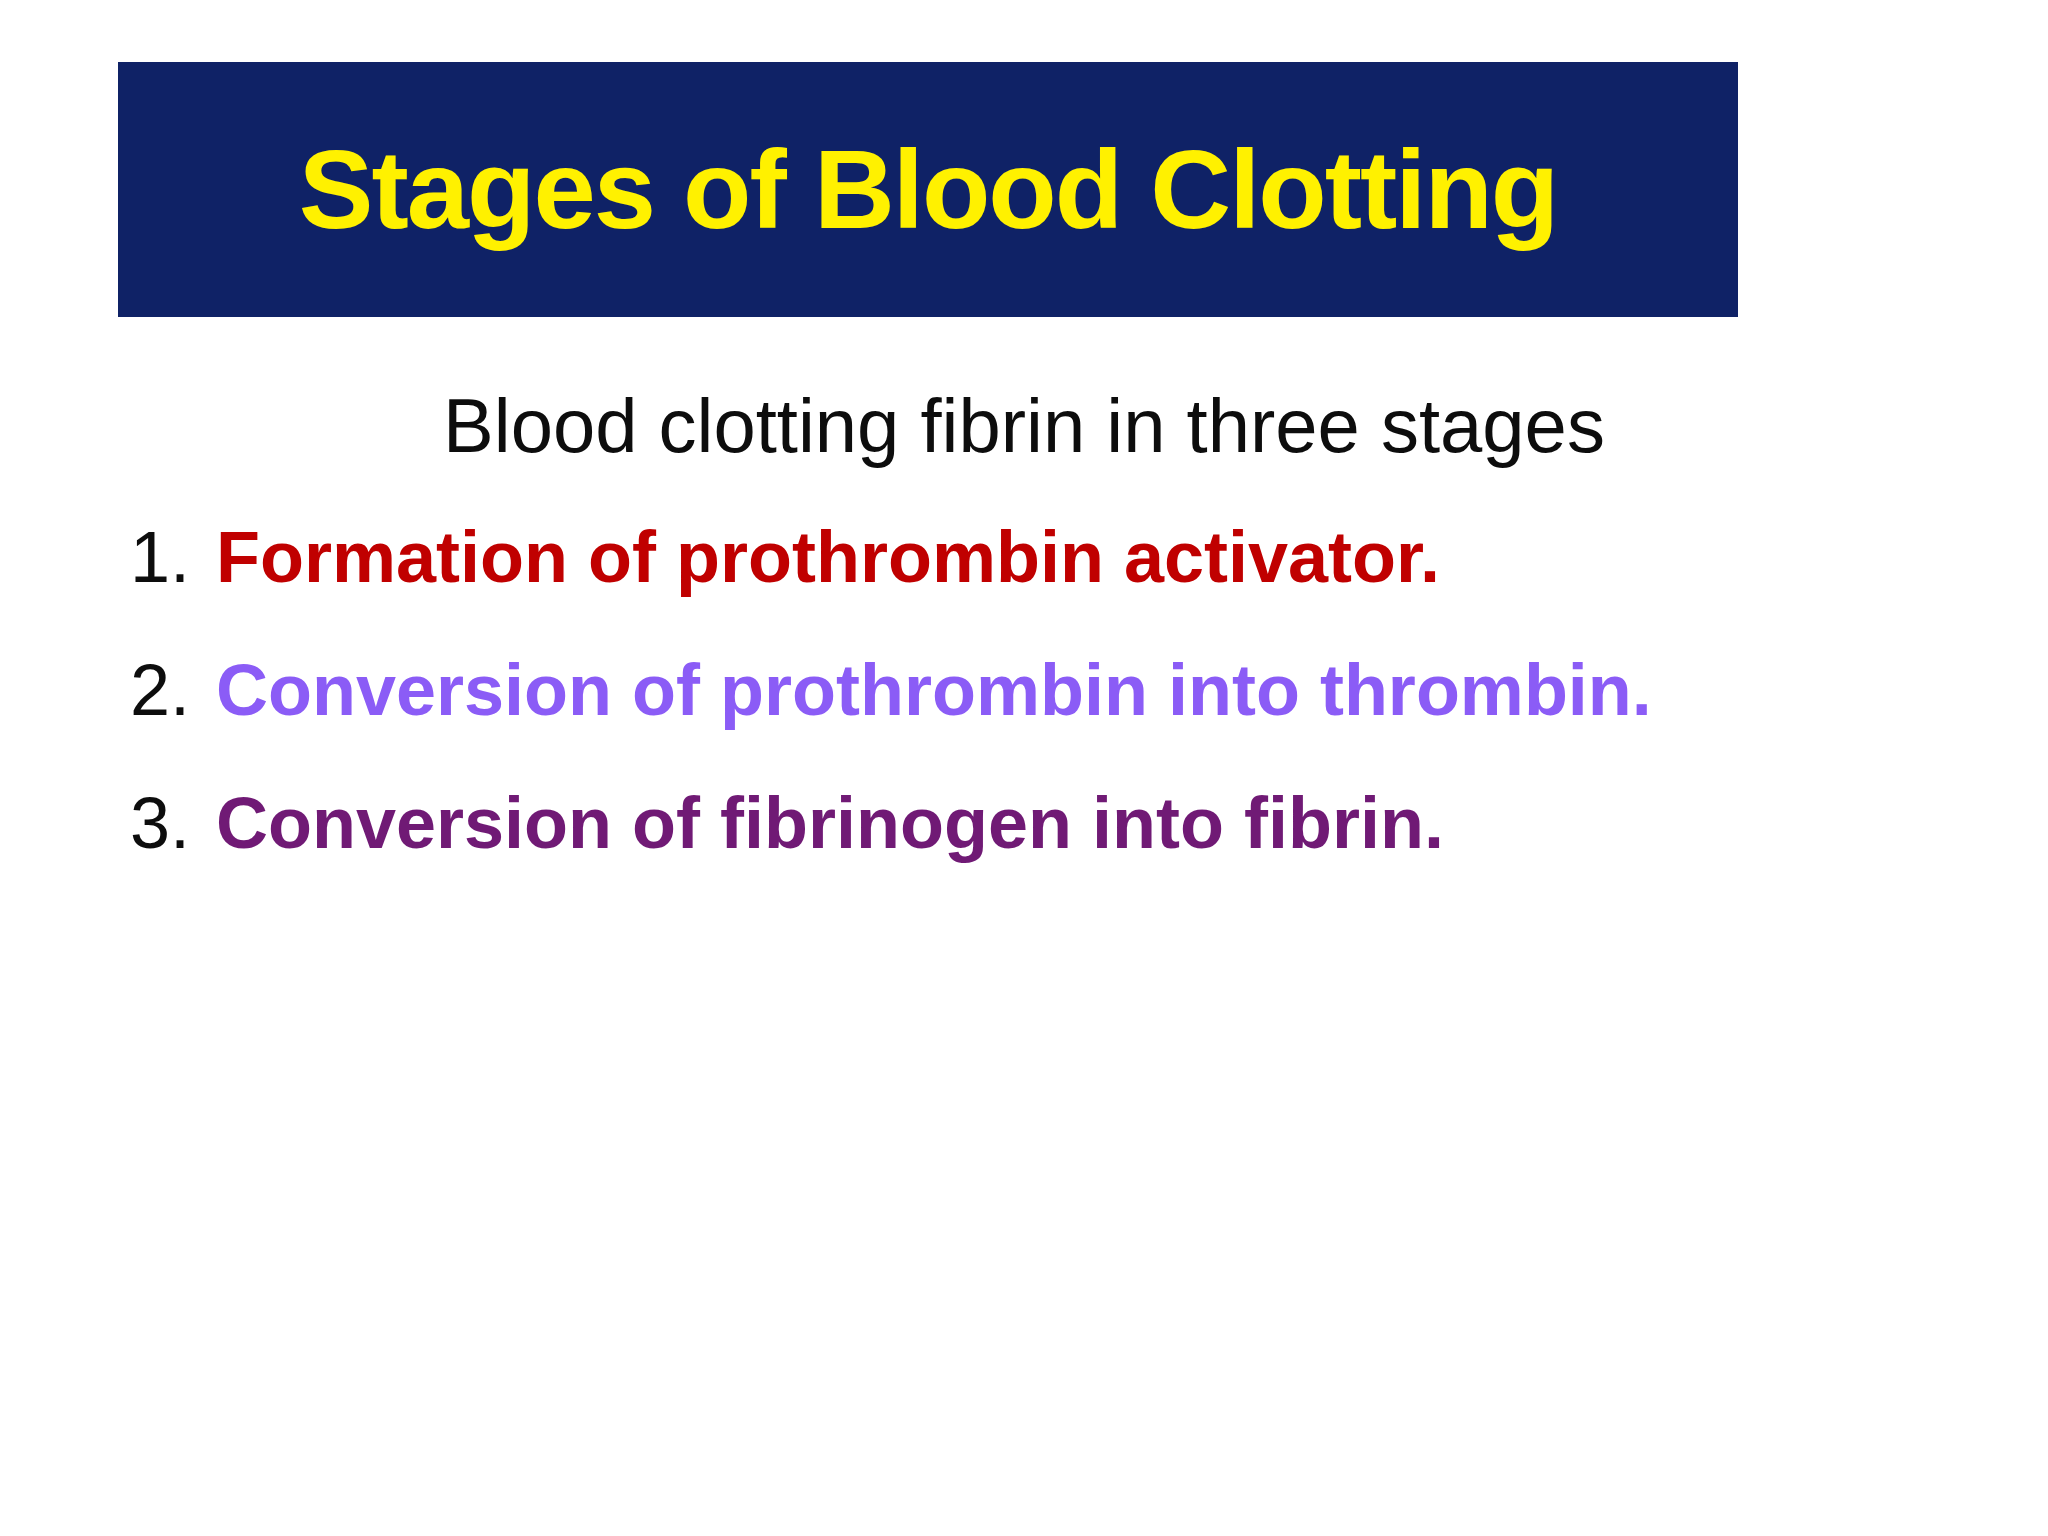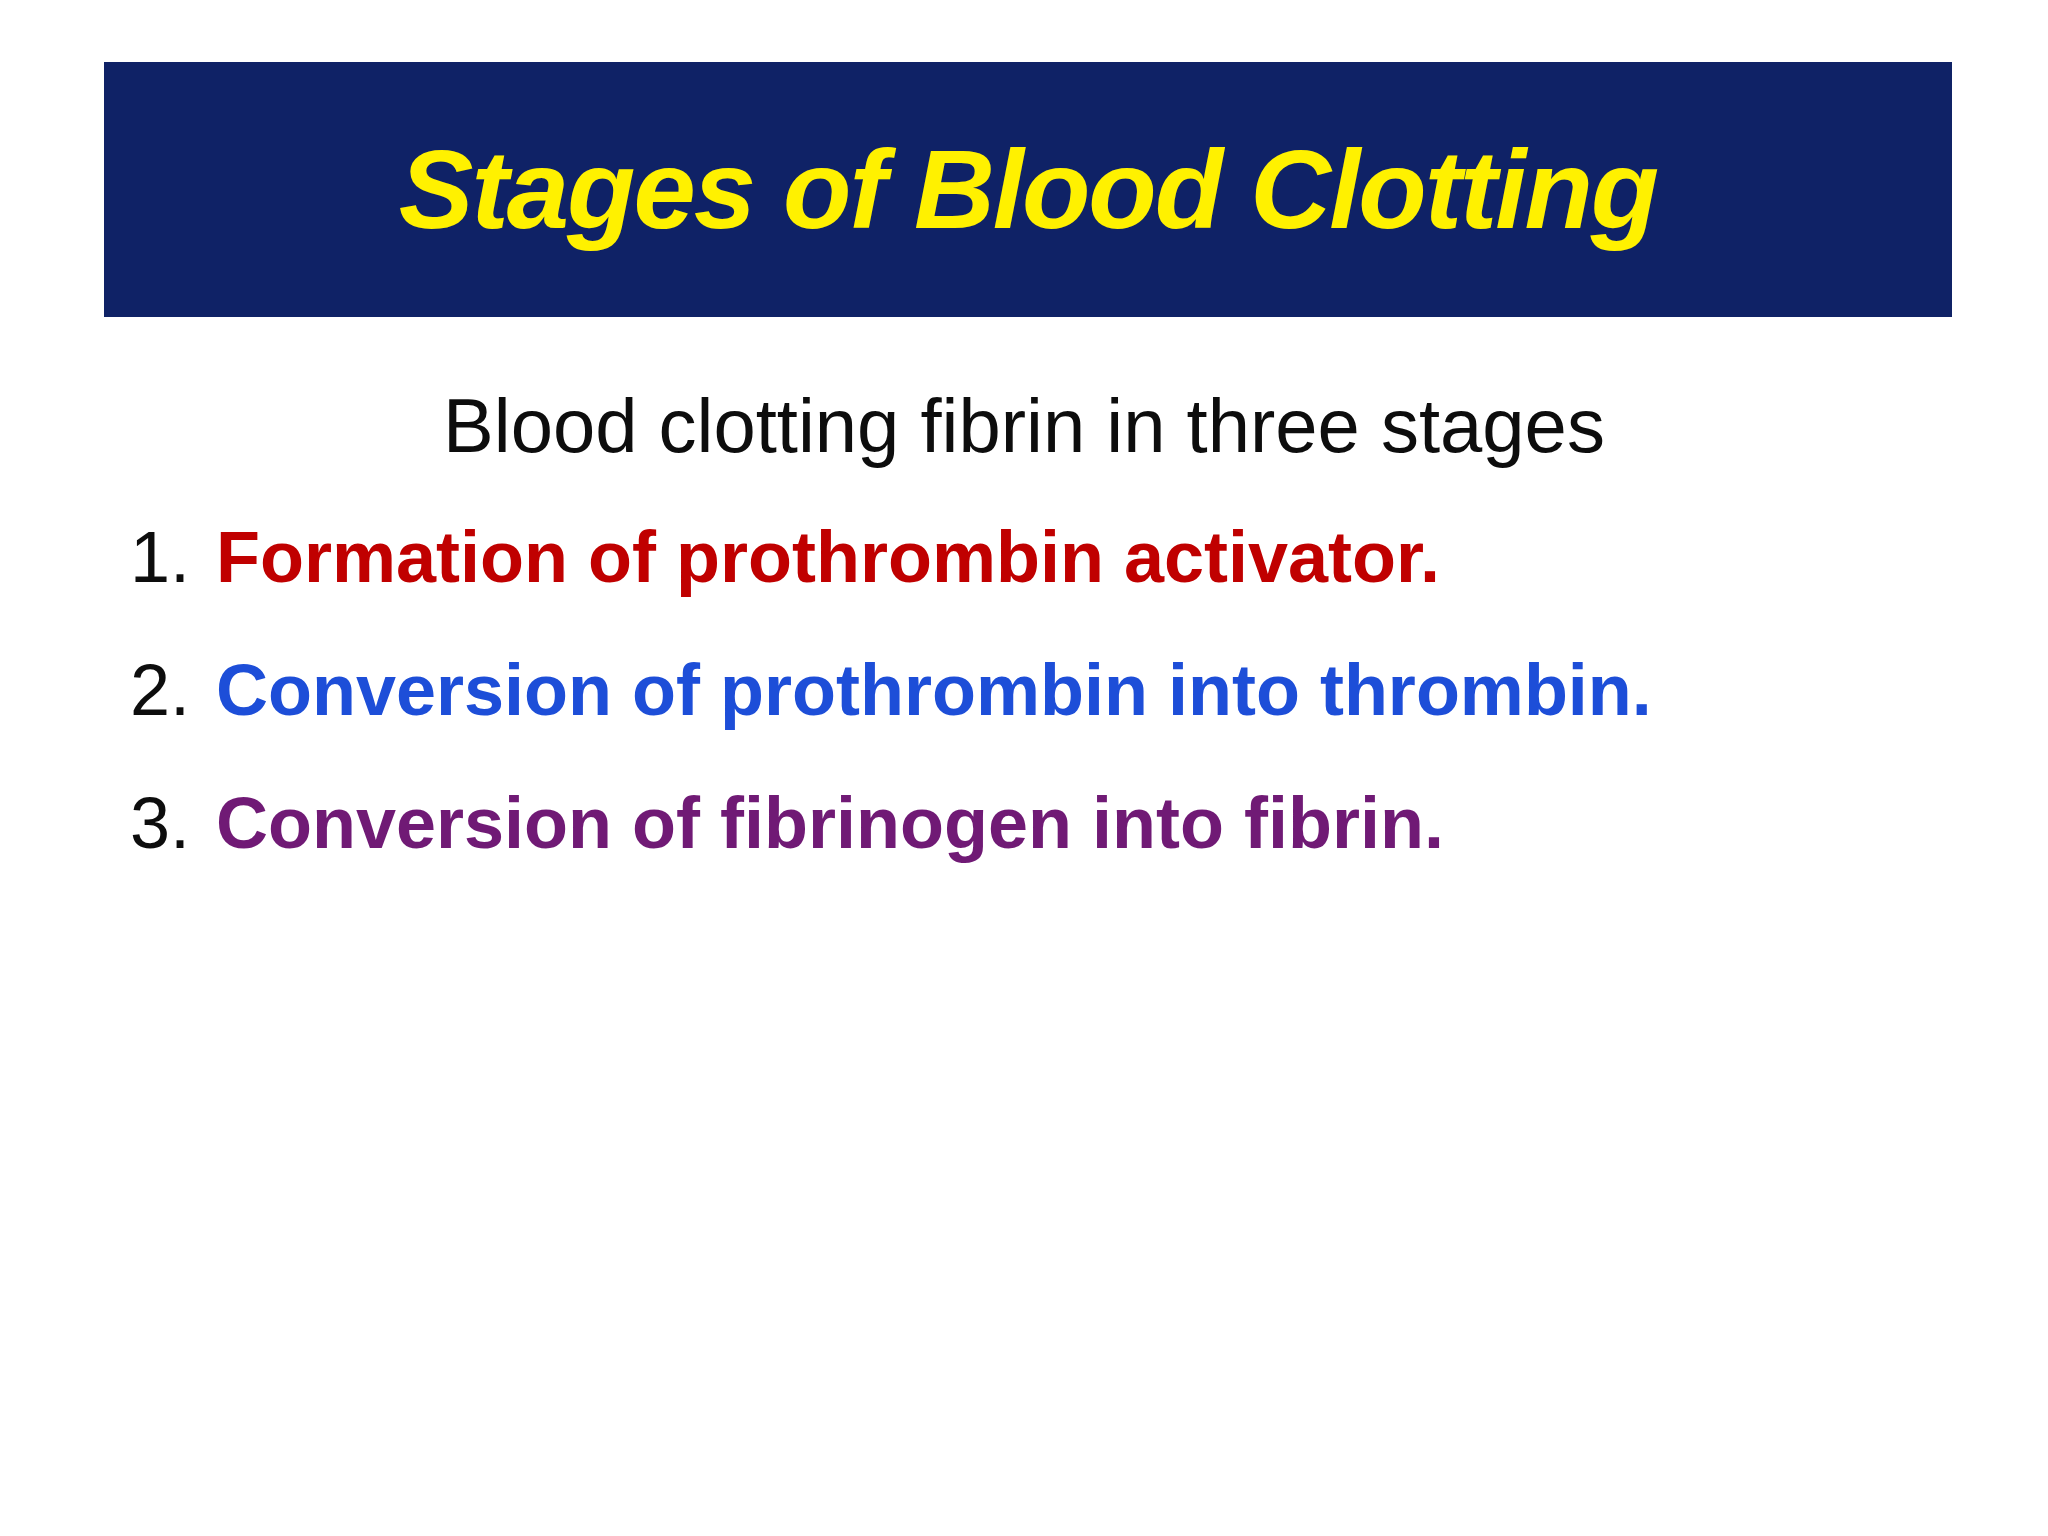--- a/index.html
+++ b/index.html
@@ -9,29 +9,28 @@
   body {
     width: 2048px;
     height: 1536px;
     background: #ffffff;
     position: relative;
     font-family: "Liberation Sans", sans-serif;
     overflow: hidden;
   }
   .banner {
     position: absolute;
-    left: 104px;
+    left: 118px;
     top: 62px;
-    width: 1848px;
+    width: 1620px;
     height: 255px;
     background: #0f2266;
     display: flex;
     align-items: center;
     justify-content: center;
-    font-style: italic;
   }
   .slide-title {
     color: #fff100;
     font-weight: 700;
     font-size: 112px;
     letter-spacing: -2px;
     white-space: nowrap;
   }
   .intro {
     position: absolute;
@@ -79,21 +78,21 @@
 
   <div class="intro" style="color: rgb(13, 13, 13);">Blood clotting fibrin in three stages</div>
 
   <div>
 
     <div class="stage stage-1">
       <span class="num">1.</span><span class="txt" style="color: rgb(192, 0, 0);">Formation of prothrombin activator.</span>
     </div>
 
     <div class="stage stage-2">
-      <span class="num">2.</span><span class="txt" style="color: #1d4ed8;">Conversion of prothrombin into thrombin.</span>
+      <span class="num">2.</span><span class="txt" style="color: #8b5cf6;">Conversion of prothrombin into thrombin.</span>
     </div>
 
     <div class="stage stage-3">
       <span class="num">3.</span><span class="txt" style="color: #701a75;">Conversion of fibrinogen into fibrin.</span>
     </div>
 
   </div>
 
 </div>
 

